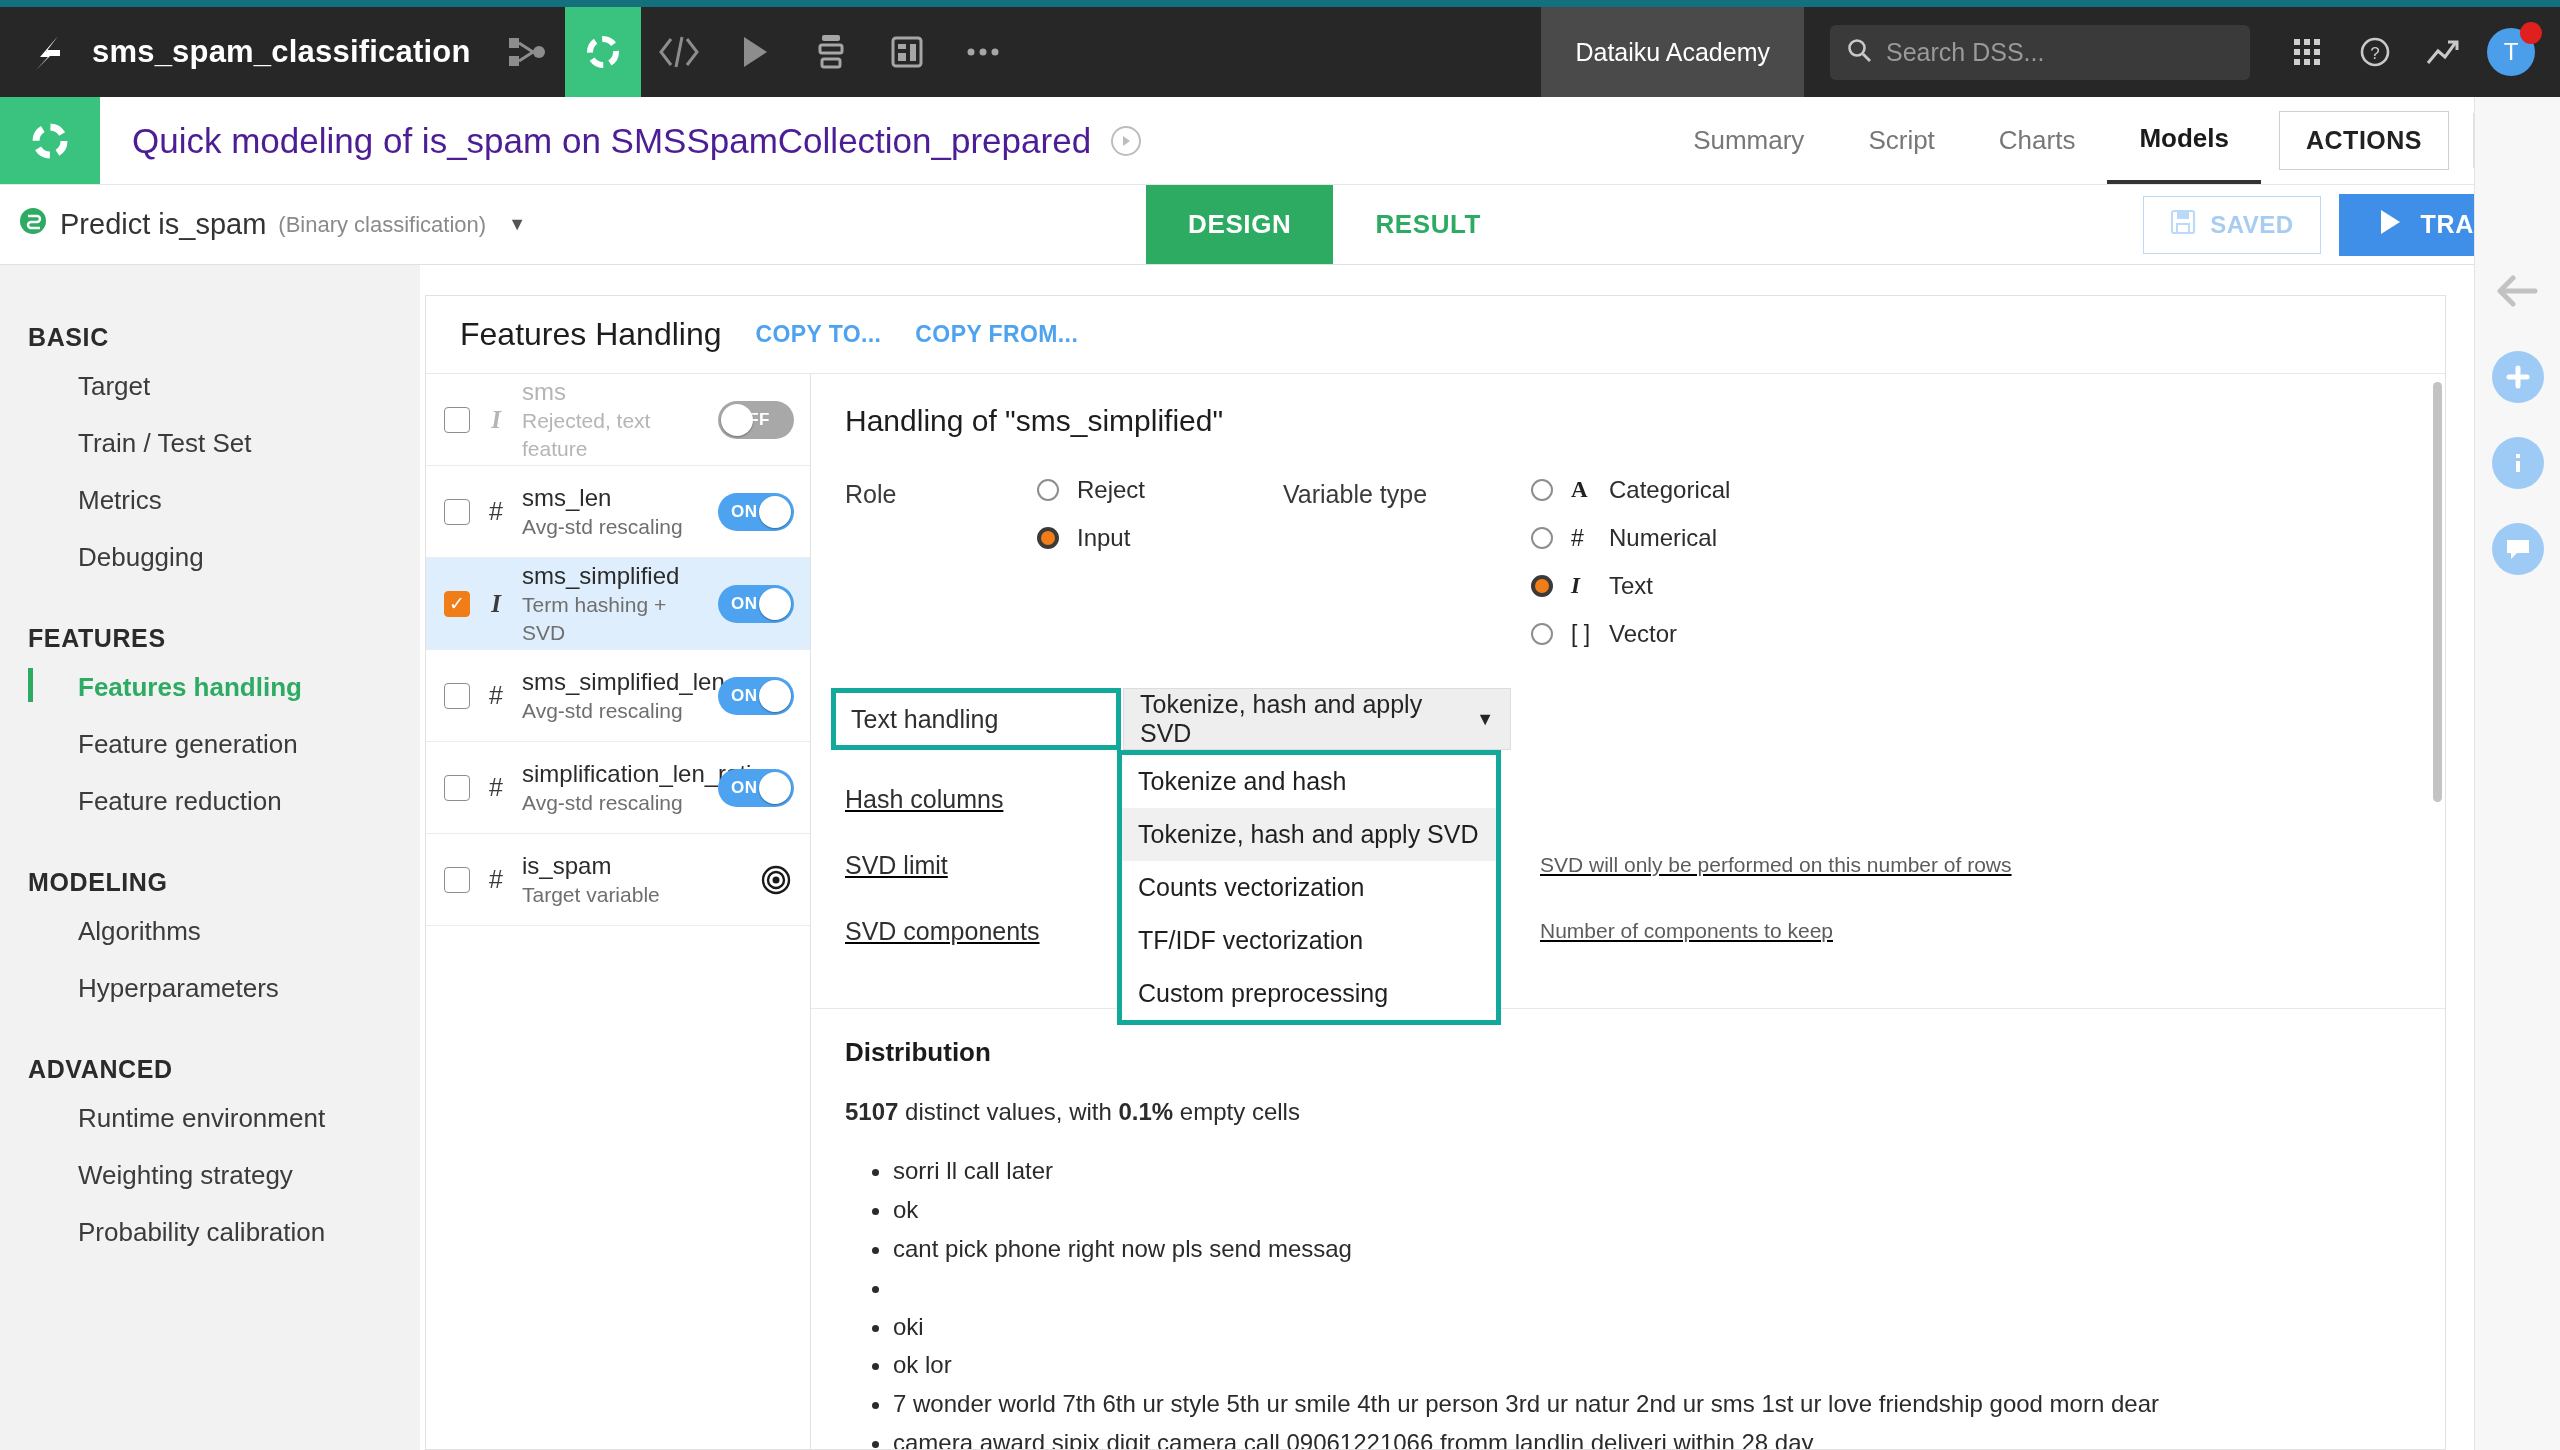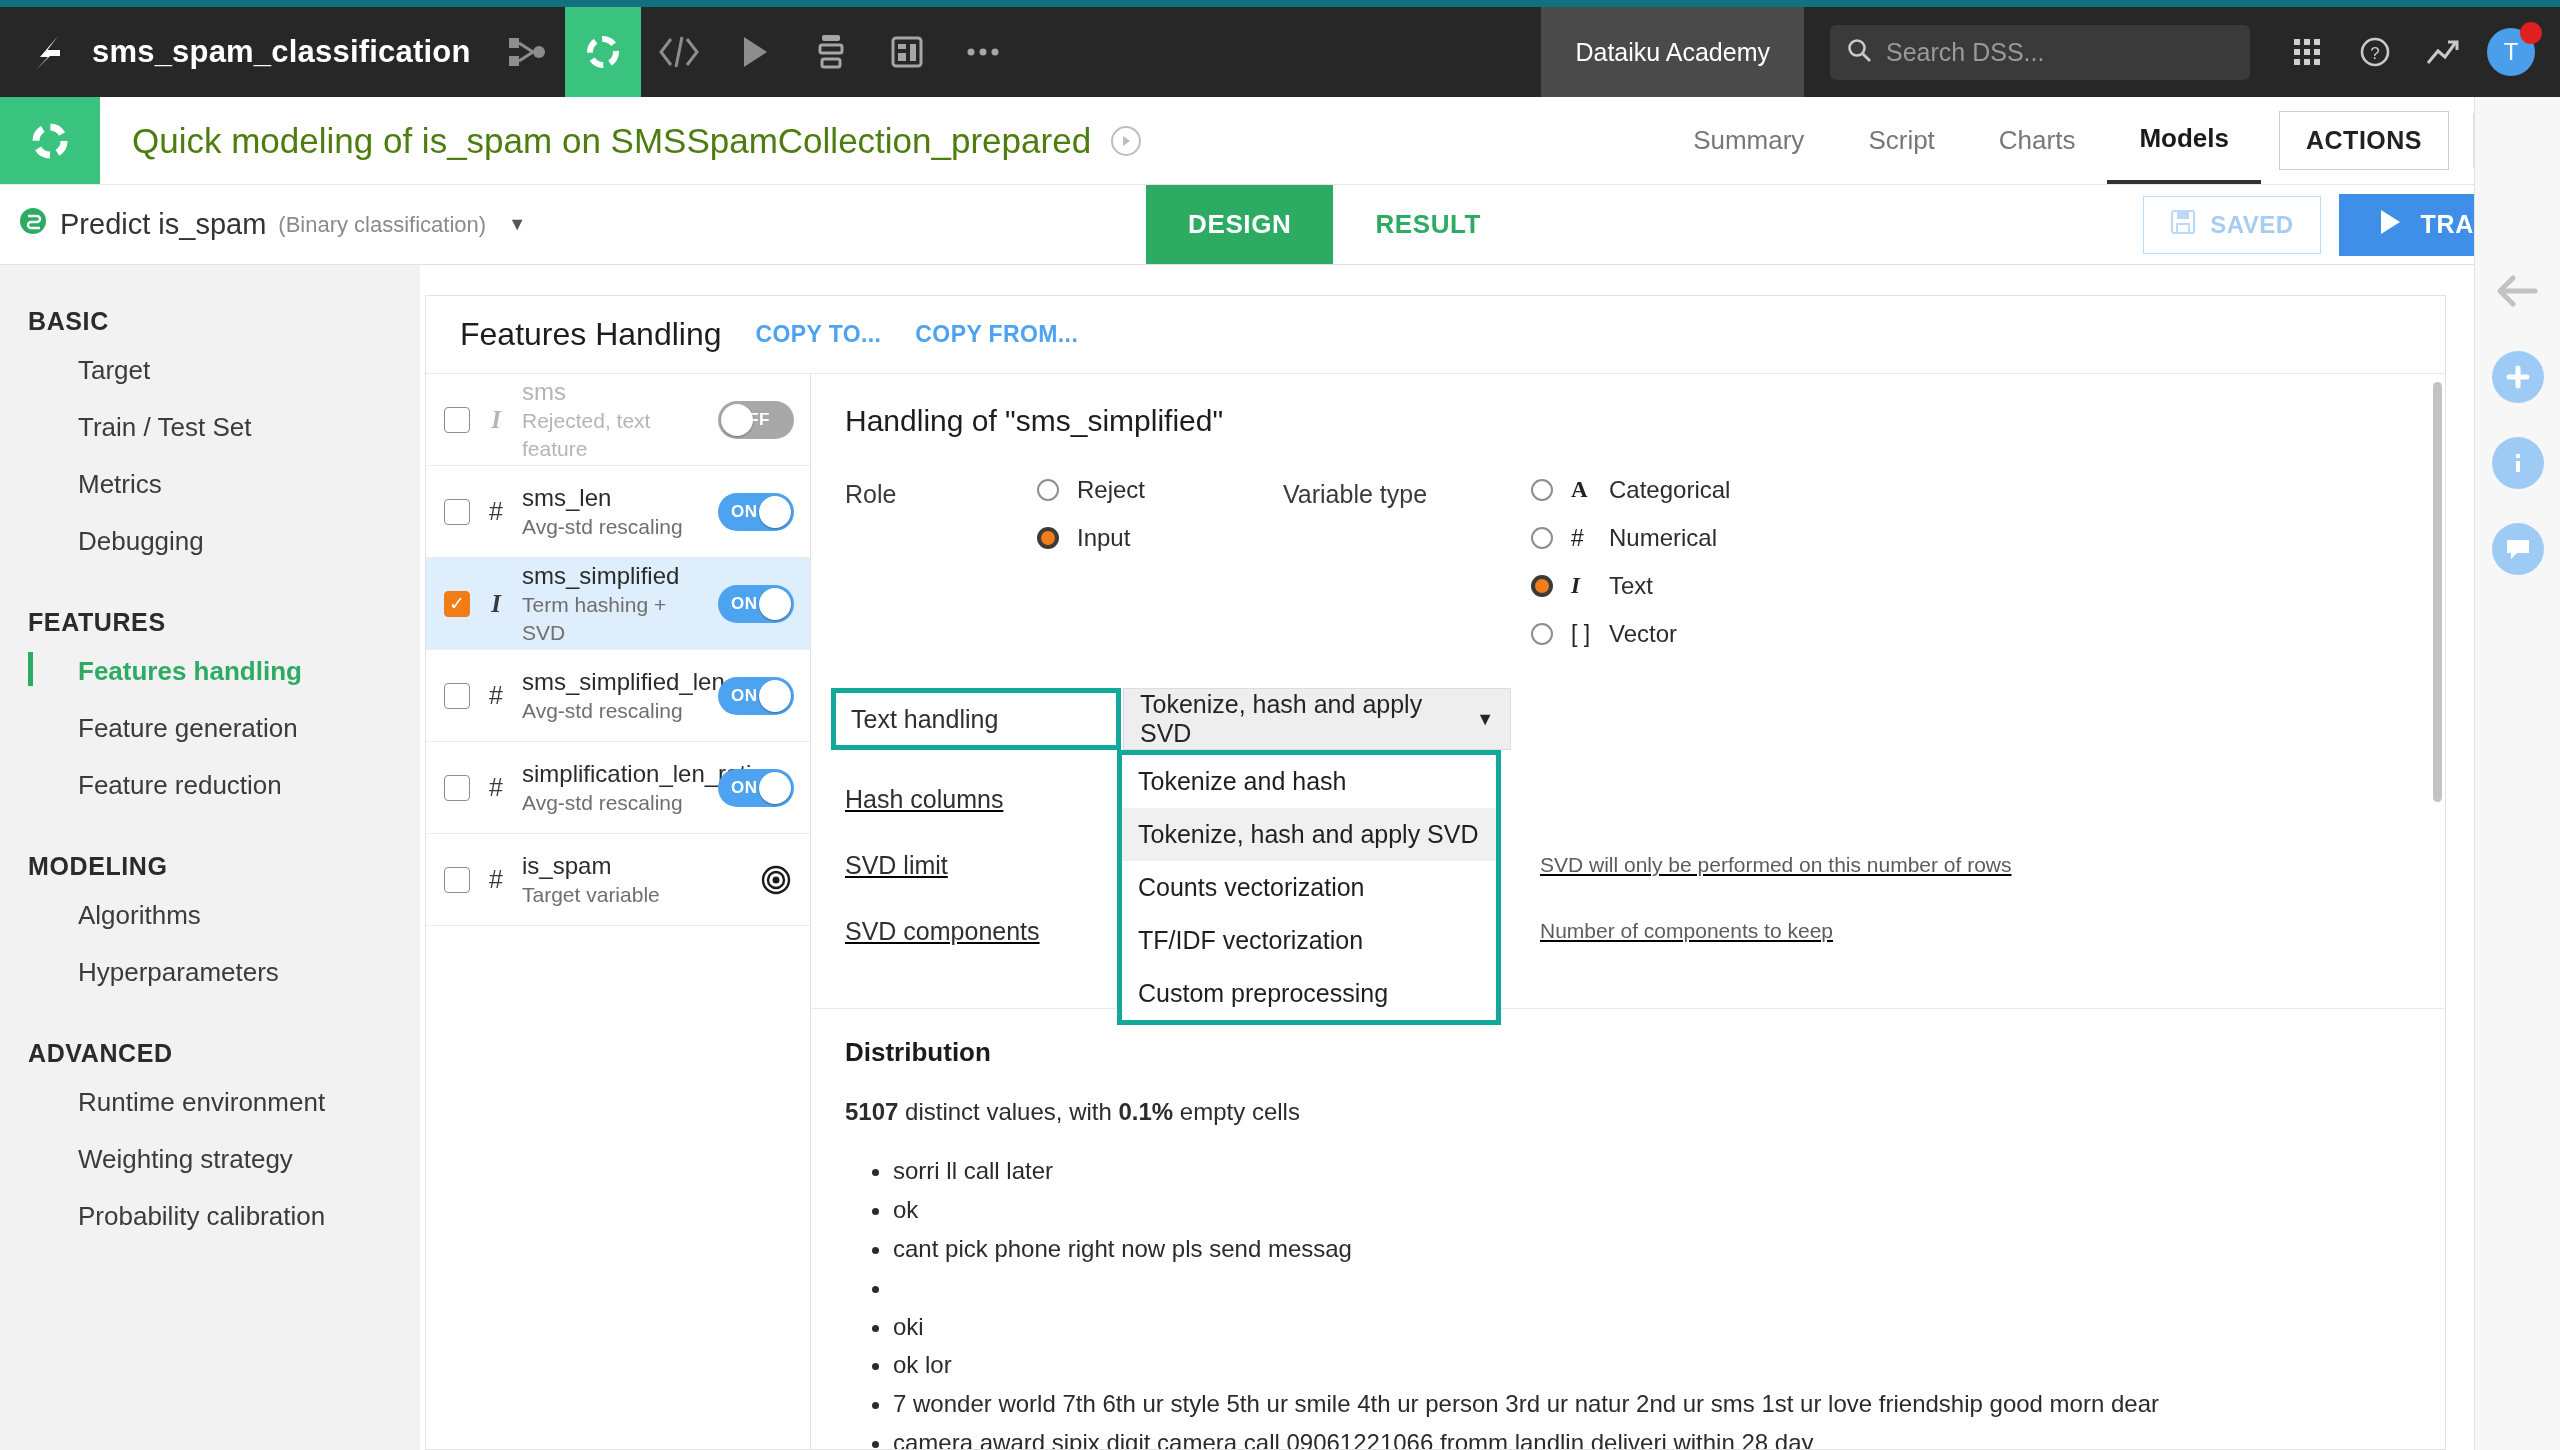--- a/index.html
+++ b/index.html
@@ -64,21 +64,21 @@
     position: absolute; top: 97px; left: 0; width: 2560px; height: 88px;
     background: #fff; border-bottom: 1px solid #e6e6e6;
     display: flex; align-items: stretch;
   }
   .recipe-logo {
     width: 100px; background: #3ac27f;
     display: flex; align-items: center; justify-content: center;
   }
   .recipe-title {
     display: flex; align-items: center; gap: 20px; padding-left: 32px;
-    font-size: 35px; color: #4d7c0f; font-weight: 400;
+    font-size: 35px; color: #4c1d95; font-weight: 400;
   }
   .circle-icon {
     width: 30px; height: 30px; border-radius: 50%;
     border: 2.5px solid #bdbdbd; display: flex; align-items: center;
     justify-content: center; color: #bdbdbd; font-size: 16px;
   }
   .recipe-tabs { margin-left: auto; display: flex; align-items: stretch; }
   .rtab {
     display: flex; align-items: center; padding: 0 32px;
     font-size: 26px; color: #777;
@@ -137,21 +137,21 @@
 
   
   .sidebar {
     position: absolute; top: 265px; left: 0; width: 420px; bottom: 0;
     background: #f2f2f2; padding-top: 42px; overflow: hidden;
   }
   .side-group {
     font-size: 25px; font-weight: 700; color: #2b2b2b;
     letter-spacing: .6px; padding: 0 0 6px 28px; margin-top: 38px;
   }
-  .side-group.first { margin-top: 0; }
+  .side-group.first { margin-top: 16px; }
   .side-item {
     font-size: 26px; color: #3b3b3b; padding: 13px 0 13px 78px; position: relative;
   }
   .side-item.active { color: #2dab63; font-weight: 700; }
   .side-item.active::before {
     content: ""; position: absolute; left: 28px; top: 9px;
     width: 5px; height: 34px; background: #2dab63;
   }
 
   

